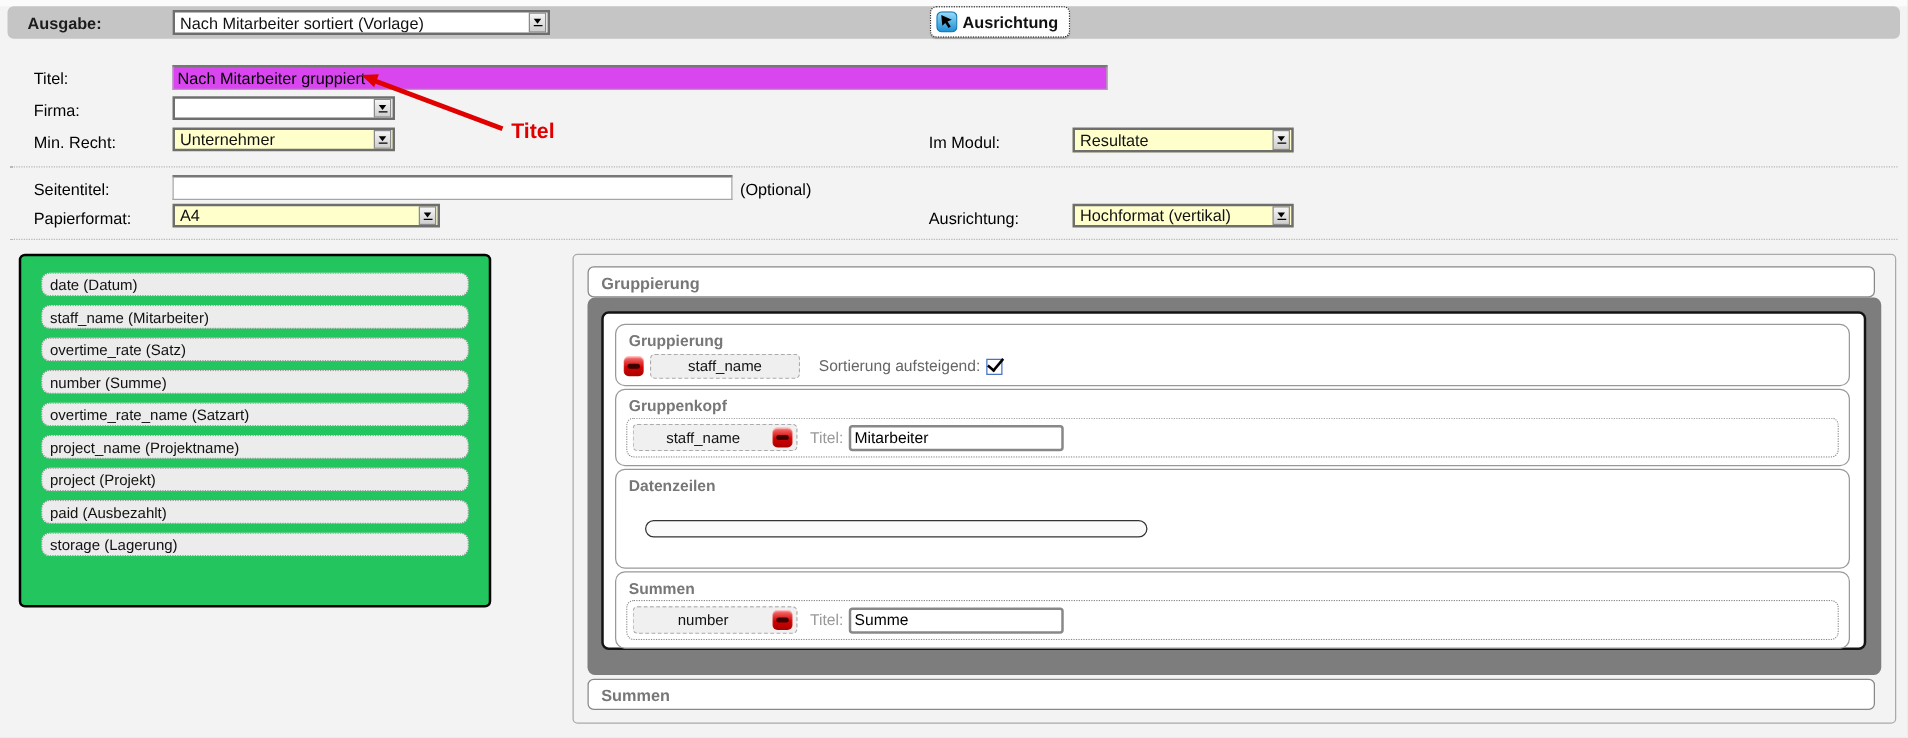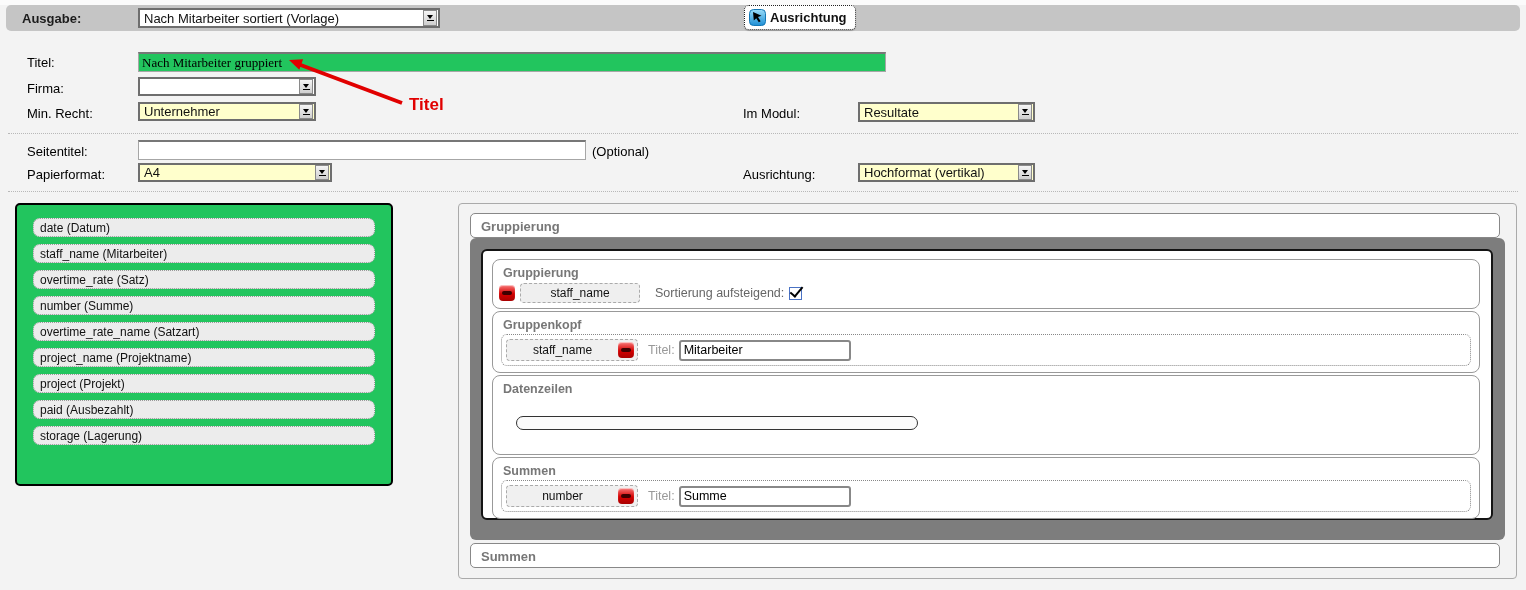--- a/index.html
+++ b/index.html
@@ -19,21 +19,21 @@
              align-items:center;justify-content:center;}
   .tri{width:0;height:0;border-left:3px solid transparent;border-right:3px solid transparent;border-top:4px solid #000;}
   .tline{width:7px;height:1px;background:#000;margin-top:1px;}
   
   .sort-btn{left:744px;top:5px;height:23px;background:#fff;border:1px dotted #222;border-radius:5px;
             display:flex;align-items:center;padding:0 8px 0 4px;gap:4px;box-shadow:0 1px 1px rgba(0,0,0,.25);}
   .sort-btn span{font-weight:bold;font-size:13px;}
   
   .tinput{box-sizing:border-box;border:1px solid #a6a6a6;border-top:2px solid #777;background:#fff;
           font-family:inherit;font-size:13px;padding:0 3px;height:20px;}
-  .tinput.yellow{background:#22c55e;font-family:Liberation Serif, serif;}
+  .tinput.yellow{background:#d946ef;}
   .rinput{box-sizing:border-box;border:2px solid #888;border-radius:3px;background:#fff;
           font-family:inherit;font-size:12.5px;padding:0 3px;height:21px;}
   .flabel{color:#000;}
   .sep{border-top:1px dotted #b8b8b8;left:8px;width:1510px;height:0;}
   
   .fields-panel{left:15px;top:203px;width:378px;height:283px;background:#22c55e;border:2px solid #000;
                 border-radius:5px;box-sizing:border-box;padding:13px 16px;display:flex;
                 flex-direction:column;gap:7px;}
   .field-item{height:19px;line-height:18px;border:1px dotted #999;border-radius:7px;background:#ececec;
               padding-left:6px;font-size:12px;box-sizing:border-box;}
@@ -125,21 +125,21 @@
       </span>
   </div>
 
   <div class="abs sep" style="top:133px;"></div>
 
   <div class="abs flabel" style="left:27px;top:144px;">Seitentitel:</div>
   <input class="abs tinput" style="left: 138px; top: 140px; width: 448px;" value="">
   <div class="abs flabel" style="left:592px;top:144px;">(Optional)</div>
 
   <div class="abs flabel" style="left:27px;top:167px;">Papierformat:</div>
-  <div class="abs combo yellow" style="left:138px;top:163px;width:194px;height:19px;">
+  <div class="abs combo yellow" style="left:138px;top:163px;width:214px;height:19px;">
     <span class="combo-text">A4</span>
     <span class="combo-btn">
         <span class="tri"></span>
         <span class="tline"></span>
       </span>
   </div>
 
   <div class="abs flabel" style="left:743px;top:167px;">Ausrichtung:</div>
   <div class="abs combo yellow" style="left:858px;top:163px;width:177px;height:19px;">
     <span class="combo-text">Hochformat (vertikal)</span>

